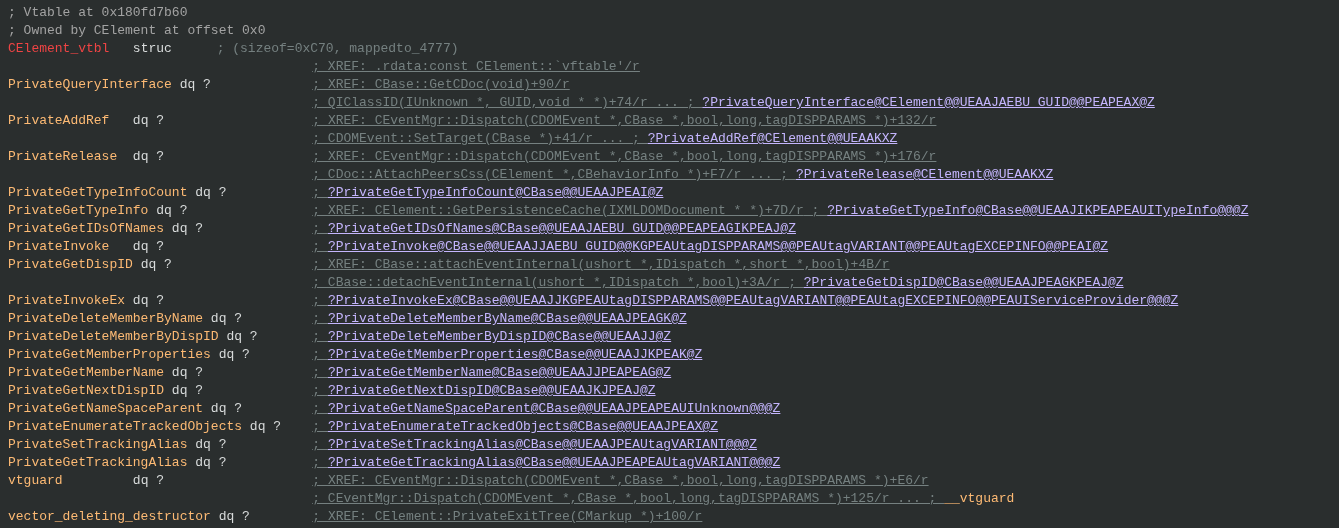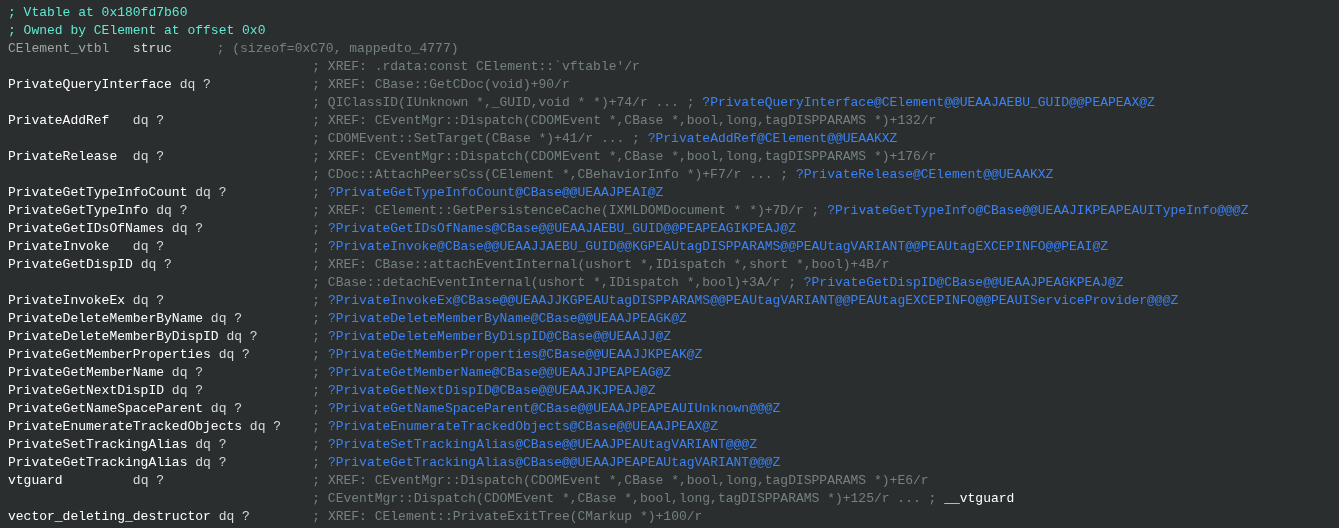--- a/index.html
+++ b/index.html
@@ -11,26 +11,26 @@
     line-height: 18px;
     color: #9fc2c2;
     overflow-x: auto;
     width: 1339px;
   }
   .code {
     padding: 4px 8px;
     white-space: pre;
   }
   .line { display: block; height: 18px; }
-  .tok-comment { color: #5eead4; }
-  .tok-def     { color: #a3a3a3; }
+  .tok-comment { color: #a3a3a3; }
+  .tok-def     { color: #ef4444; }
   .tok-keyword { color: #d8dbdb; text-align: center; }
   .tok-type    { color: #d8dbdb; margin-top: 21px; }
-  .tok-field   { color: #ffffff; }
-  .tok-xref    { color: #758080; }
-  .tok-mangled { color: #3b82f6; }
+  .tok-field   { color: #fdba74; }
+  .tok-xref    { color: #758080; text-decoration: underline; }
+  .tok-mangled { color: #c4b5fd; text-decoration: underline; }
   .tok-norm    { color: #9fc2c2; }
   .tok-dim     { color: #758080; margin-left: 37px; }
 </style>
 </head>
 <body>
 
 <div class="code" id="code"><span class="line"><span class="tok-comment">; Vtable at 0x180fd7b60</span></span><span class="line"><span class="tok-comment">; Owned by CElement at offset 0x0</span></span><span class="line"><span class="tok-def">CElement_vtbl</span><span class="tok-norm">   </span><span class="tok-keyword">struc</span><span class="tok-norm"> </span><span class="tok-dim">; (sizeof=0xC70, mappedto_4777)</span></span><span class="line"><span class="tok-norm">                                       </span><span class="tok-xref">; XREF: .rdata:const CElement::`vftable'/r</span></span><span class="line"><span class="tok-field">PrivateQueryInterface</span><span class="tok-norm"> </span><span class="tok-type">dq ?</span><span class="tok-norm">             </span><span class="tok-xref">; XREF: CBase::GetCDoc(void)+90/r</span></span><span class="line"><span class="tok-norm">                                       </span><span class="tok-xref">; QIClassID(IUnknown *,_GUID,void * *)+74/r ... ; </span><span class="tok-mangled">?PrivateQueryInterface@CElement@@UEAAJAEBU_GUID@@PEAPEAX@Z</span></span><span class="line"><span class="tok-field">PrivateAddRef</span><span class="tok-norm">   </span><span class="tok-type">dq ?</span><span class="tok-norm">                   </span><span class="tok-xref">; XREF: CEventMgr::Dispatch(CDOMEvent *,CBase *,bool,long,tagDISPPARAMS *)+132/r</span></span><span class="line"><span class="tok-norm">                                       </span><span class="tok-xref">; CDOMEvent::SetTarget(CBase *)+41/r ... ; </span><span class="tok-mangled">?PrivateAddRef@CElement@@UEAAKXZ</span></span><span class="line"><span class="tok-field">PrivateRelease</span><span class="tok-norm">  </span><span class="tok-type">dq ?</span><span class="tok-norm">                   </span><span class="tok-xref">; XREF: CEventMgr::Dispatch(CDOMEvent *,CBase *,bool,long,tagDISPPARAMS *)+176/r</span></span><span class="line"><span class="tok-norm">                                       </span><span class="tok-xref">; CDoc::AttachPeersCss(CElement *,CBehaviorInfo *)+F7/r ... ; </span><span class="tok-mangled">?PrivateRelease@CElement@@UEAAKXZ</span></span><span class="line"><span class="tok-field">PrivateGetTypeInfoCount</span><span class="tok-norm"> </span><span class="tok-type">dq ?</span><span class="tok-norm">           </span><span class="tok-xref">; </span><span class="tok-mangled">?PrivateGetTypeInfoCount@CBase@@UEAAJPEAI@Z</span></span><span class="line"><span class="tok-field">PrivateGetTypeInfo</span><span class="tok-norm"> </span><span class="tok-type">dq ?</span><span class="tok-norm">                </span><span class="tok-xref">; XREF: CElement::GetPersistenceCache(IXMLDOMDocument * *)+7D/r</span><span class="tok-xref"> ; </span><span class="tok-mangled">?PrivateGetTypeInfo@CBase@@UEAAJIKPEAPEAUITypeInfo@@@Z</span></span><span class="line"><span class="tok-field">PrivateGetIDsOfNames</span><span class="tok-norm"> </span><span class="tok-type">dq ?</span><span class="tok-norm">              </span><span class="tok-xref">; </span><span class="tok-mangled">?PrivateGetIDsOfNames@CBase@@UEAAJAEBU_GUID@@PEAPEAGIKPEAJ@Z</span></span><span class="line"><span class="tok-field">PrivateInvoke</span><span class="tok-norm">   </span><span class="tok-type">dq ?</span><span class="tok-norm">                   </span><span class="tok-xref">; </span><span class="tok-mangled">?PrivateInvoke@CBase@@UEAAJJAEBU_GUID@@KGPEAUtagDISPPARAMS@@PEAUtagVARIANT@@PEAUtagEXCEPINFO@@PEAI@Z</span></span><span class="line"><span class="tok-field">PrivateGetDispID</span><span class="tok-norm"> </span><span class="tok-type">dq ?</span><span class="tok-norm">                  </span><span class="tok-xref">; XREF: CBase::attachEventInternal(ushort *,IDispatch *,short *,bool)+4B/r</span></span><span class="line"><span class="tok-norm">                                       </span><span class="tok-xref">; CBase::detachEventInternal(ushort *,IDispatch *,bool)+3A/r ; </span><span class="tok-mangled">?PrivateGetDispID@CBase@@UEAAJPEAGKPEAJ@Z</span></span><span class="line"><span class="tok-field">PrivateInvokeEx</span><span class="tok-norm"> </span><span class="tok-type">dq ?</span><span class="tok-norm">                   </span><span class="tok-xref">; </span><span class="tok-mangled">?PrivateInvokeEx@CBase@@UEAAJJKGPEAUtagDISPPARAMS@@PEAUtagVARIANT@@PEAUtagEXCEPINFO@@PEAUIServiceProvider@@@Z</span></span><span class="line"><span class="tok-field">PrivateDeleteMemberByName</span><span class="tok-norm"> </span><span class="tok-type">dq ?</span><span class="tok-norm">         </span><span class="tok-xref">; </span><span class="tok-mangled">?PrivateDeleteMemberByName@CBase@@UEAAJPEAGK@Z</span></span><span class="line"><span class="tok-field">PrivateDeleteMemberByDispID</span><span class="tok-norm"> </span><span class="tok-type">dq ?</span><span class="tok-norm">       </span><span class="tok-xref">; </span><span class="tok-mangled">?PrivateDeleteMemberByDispID@CBase@@UEAAJJ@Z</span></span><span class="line"><span class="tok-field">PrivateGetMemberProperties</span><span class="tok-norm"> </span><span class="tok-type">dq ?</span><span class="tok-norm">        </span><span class="tok-xref">; </span><span class="tok-mangled">?PrivateGetMemberProperties@CBase@@UEAAJJKPEAK@Z</span></span><span class="line"><span class="tok-field">PrivateGetMemberName</span><span class="tok-norm"> </span><span class="tok-type">dq ?</span><span class="tok-norm">              </span><span class="tok-xref">; </span><span class="tok-mangled">?PrivateGetMemberName@CBase@@UEAAJJPEAPEAG@Z</span></span><span class="line"><span class="tok-field">PrivateGetNextDispID</span><span class="tok-norm"> </span><span class="tok-type">dq ?</span><span class="tok-norm">              </span><span class="tok-xref">; </span><span class="tok-mangled">?PrivateGetNextDispID@CBase@@UEAAJKJPEAJ@Z</span></span><span class="line"><span class="tok-field">PrivateGetNameSpaceParent</span><span class="tok-norm"> </span><span class="tok-type">dq ?</span><span class="tok-norm">         </span><span class="tok-xref">; </span><span class="tok-mangled">?PrivateGetNameSpaceParent@CBase@@UEAAJPEAPEAUIUnknown@@@Z</span></span><span class="line"><span class="tok-field">PrivateEnumerateTrackedObjects</span><span class="tok-norm"> </span><span class="tok-type">dq ?</span><span class="tok-norm">    </span><span class="tok-xref">; </span><span class="tok-mangled">?PrivateEnumerateTrackedObjects@CBase@@UEAAJPEAX@Z</span></span><span class="line"><span class="tok-field">PrivateSetTrackingAlias</span><span class="tok-norm"> </span><span class="tok-type">dq ?</span><span class="tok-norm">           </span><span class="tok-xref">; </span><span class="tok-mangled">?PrivateSetTrackingAlias@CBase@@UEAAJPEAUtagVARIANT@@@Z</span></span><span class="line"><span class="tok-field">PrivateGetTrackingAlias</span><span class="tok-norm"> </span><span class="tok-type">dq ?</span><span class="tok-norm">           </span><span class="tok-xref">; </span><span class="tok-mangled">?PrivateGetTrackingAlias@CBase@@UEAAJPEAPEAUtagVARIANT@@@Z</span></span><span class="line"><span class="tok-field">vtguard</span><span class="tok-norm">         </span><span class="tok-type">dq ?</span><span class="tok-norm">                   </span><span class="tok-xref">; XREF: CEventMgr::Dispatch(CDOMEvent *,CBase *,bool,long,tagDISPPARAMS *)+E6/r</span></span><span class="line"><span class="tok-norm">                                       </span><span class="tok-xref">; CEventMgr::Dispatch(CDOMEvent *,CBase *,bool,long,tagDISPPARAMS *)+125/r ... ; </span><span class="tok-field">__vtguard</span></span><span class="line"><span class="tok-field">vector_deleting_destructor</span><span class="tok-norm"> </span><span class="tok-type">dq ?</span><span class="tok-norm">        </span><span class="tok-xref">; XREF: CElement::PrivateExitTree(CMarkup *)+100/r</span></span></div>
 
 </body></html>

